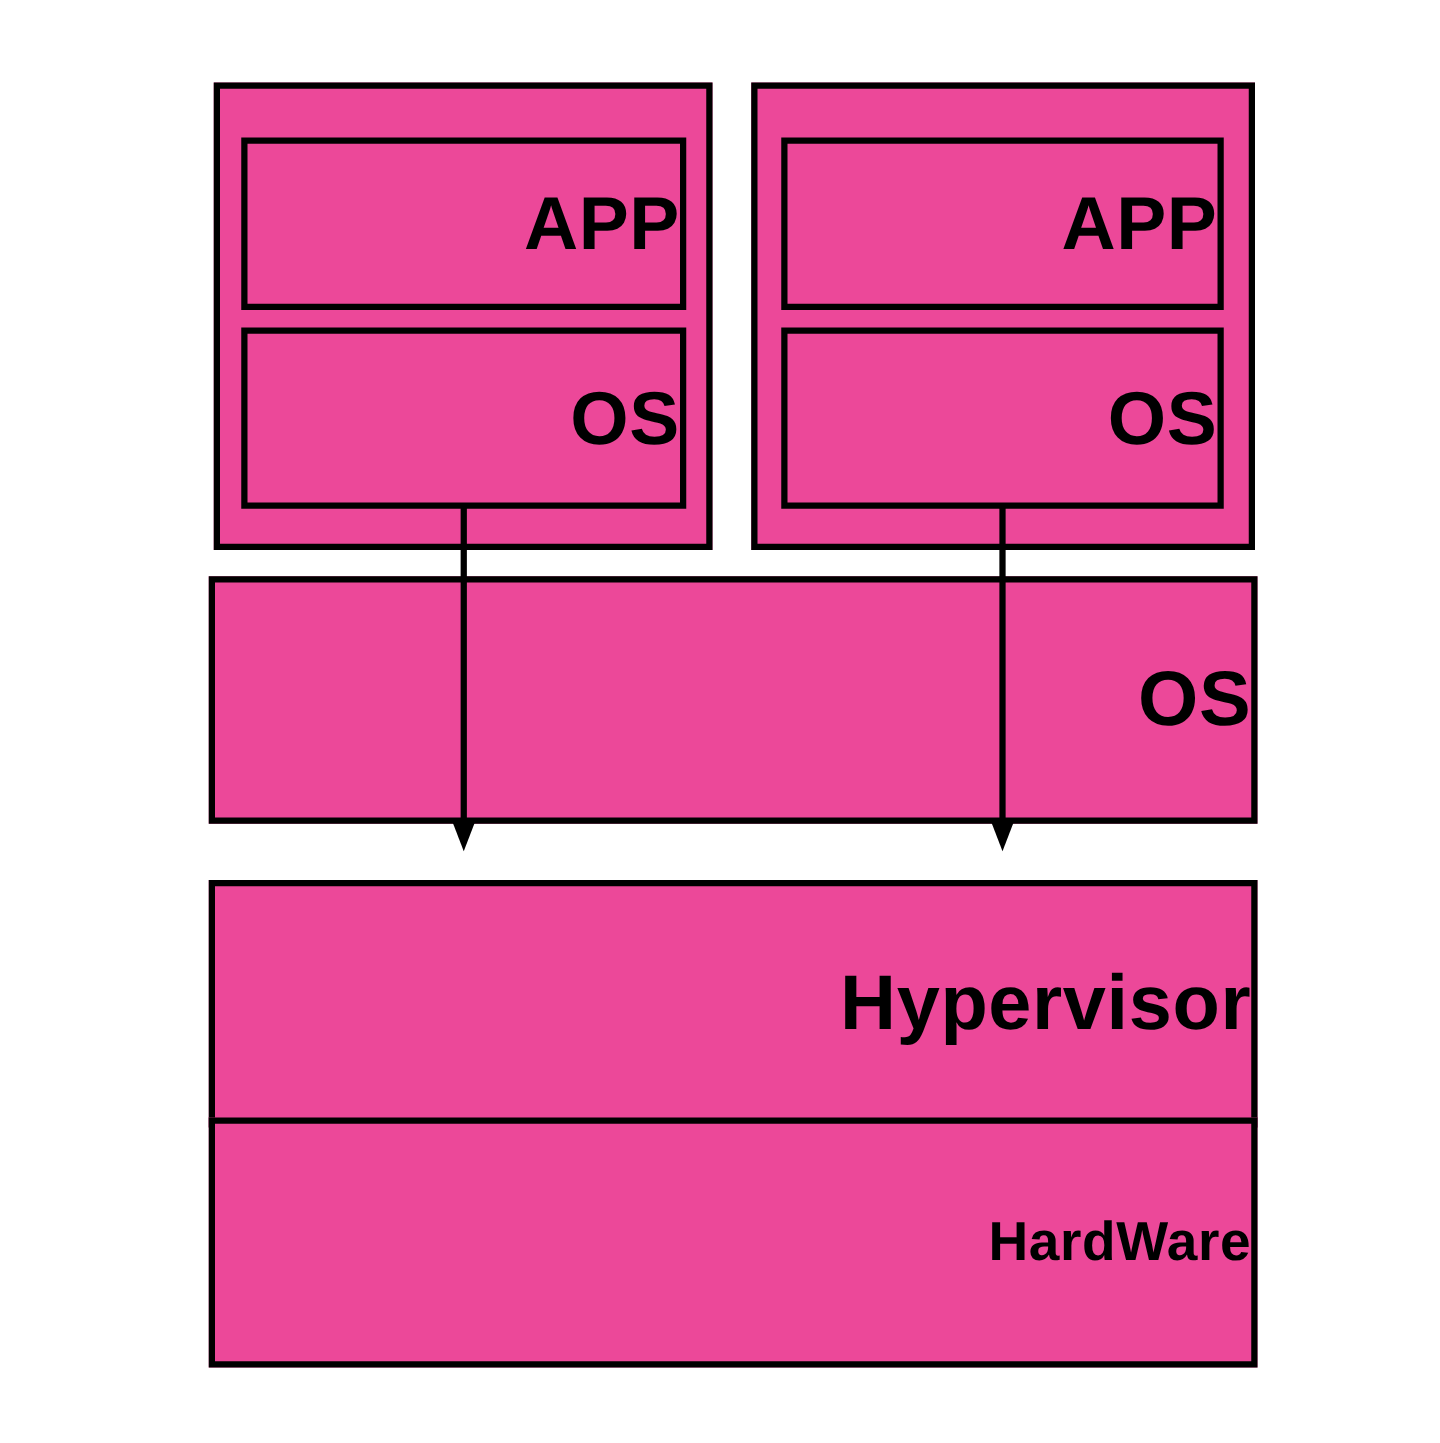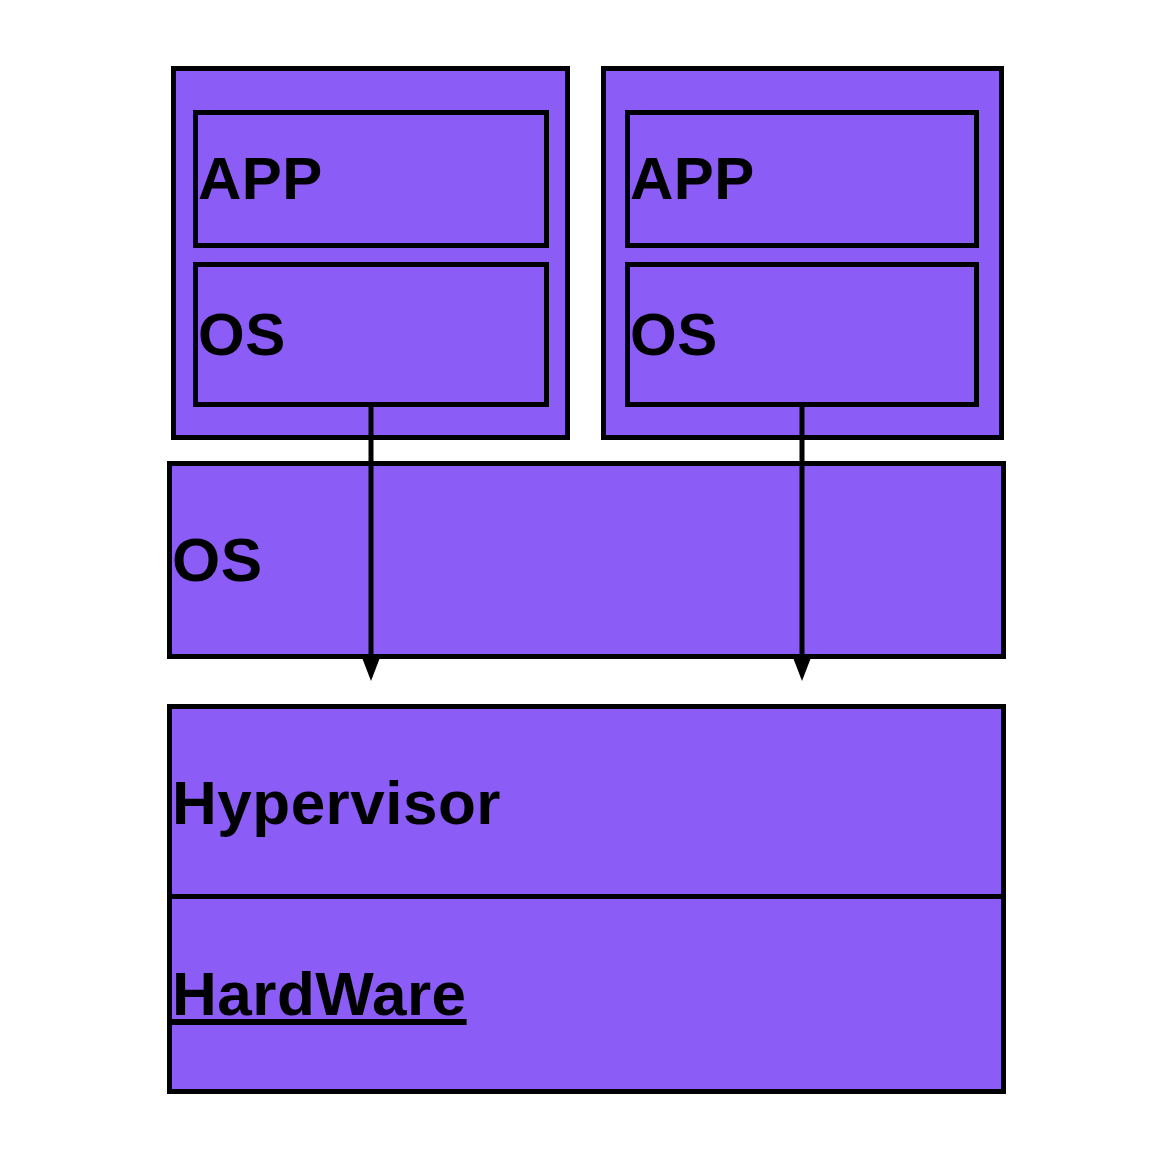--- a/index.html
+++ b/index.html
@@ -20,41 +20,41 @@
     width: 1152px;
     height: 1154px;
     background: #ffffff;
   }
 
   
   .box {
     position: absolute;
     box-sizing: border-box;
     border: 5px solid #000000;
-    background: #8b5cf6;
+    background: #ec4899;
     display: flex;
     align-items: center;
-    justify-content: flex-start;
+    justify-content: flex-end;
   }
   .box.inner {
     border-width: 5px;
   }
 
   .label {
     font-weight: 700;
     line-height: 1;
     letter-spacing: 0.5px;
     white-space: nowrap;
     color: #000000;
   }
   .label.app   { font-size: 60px; }
   .label.os    { font-size: 60px; }
   .label.osbar { font-size: 62px; }
   .label.hyper { font-size: 62px; }
-  .label.hw    { font-size: 62px; text-decoration: underline; }
+  .label.hw    { font-size: 44px; }
 
   
   #vm-left  { left: 171px; top: 66px;  width: 399px; height: 374px; }
   #vm-right { left: 601px; top: 66px;  width: 403px; height: 374px; }
 
   
   #vm-left-app  { left: 193px;  top: 110px; width: 356px; height: 138px; }
   #vm-left-os   { left: 193px;  top: 262px; width: 356px; height: 145px; }
   #vm-right-app { left: 625px;  top: 110px; width: 354px; height: 138px; }
   #vm-right-os  { left: 625px;  top: 262px; width: 354px; height: 145px; }

